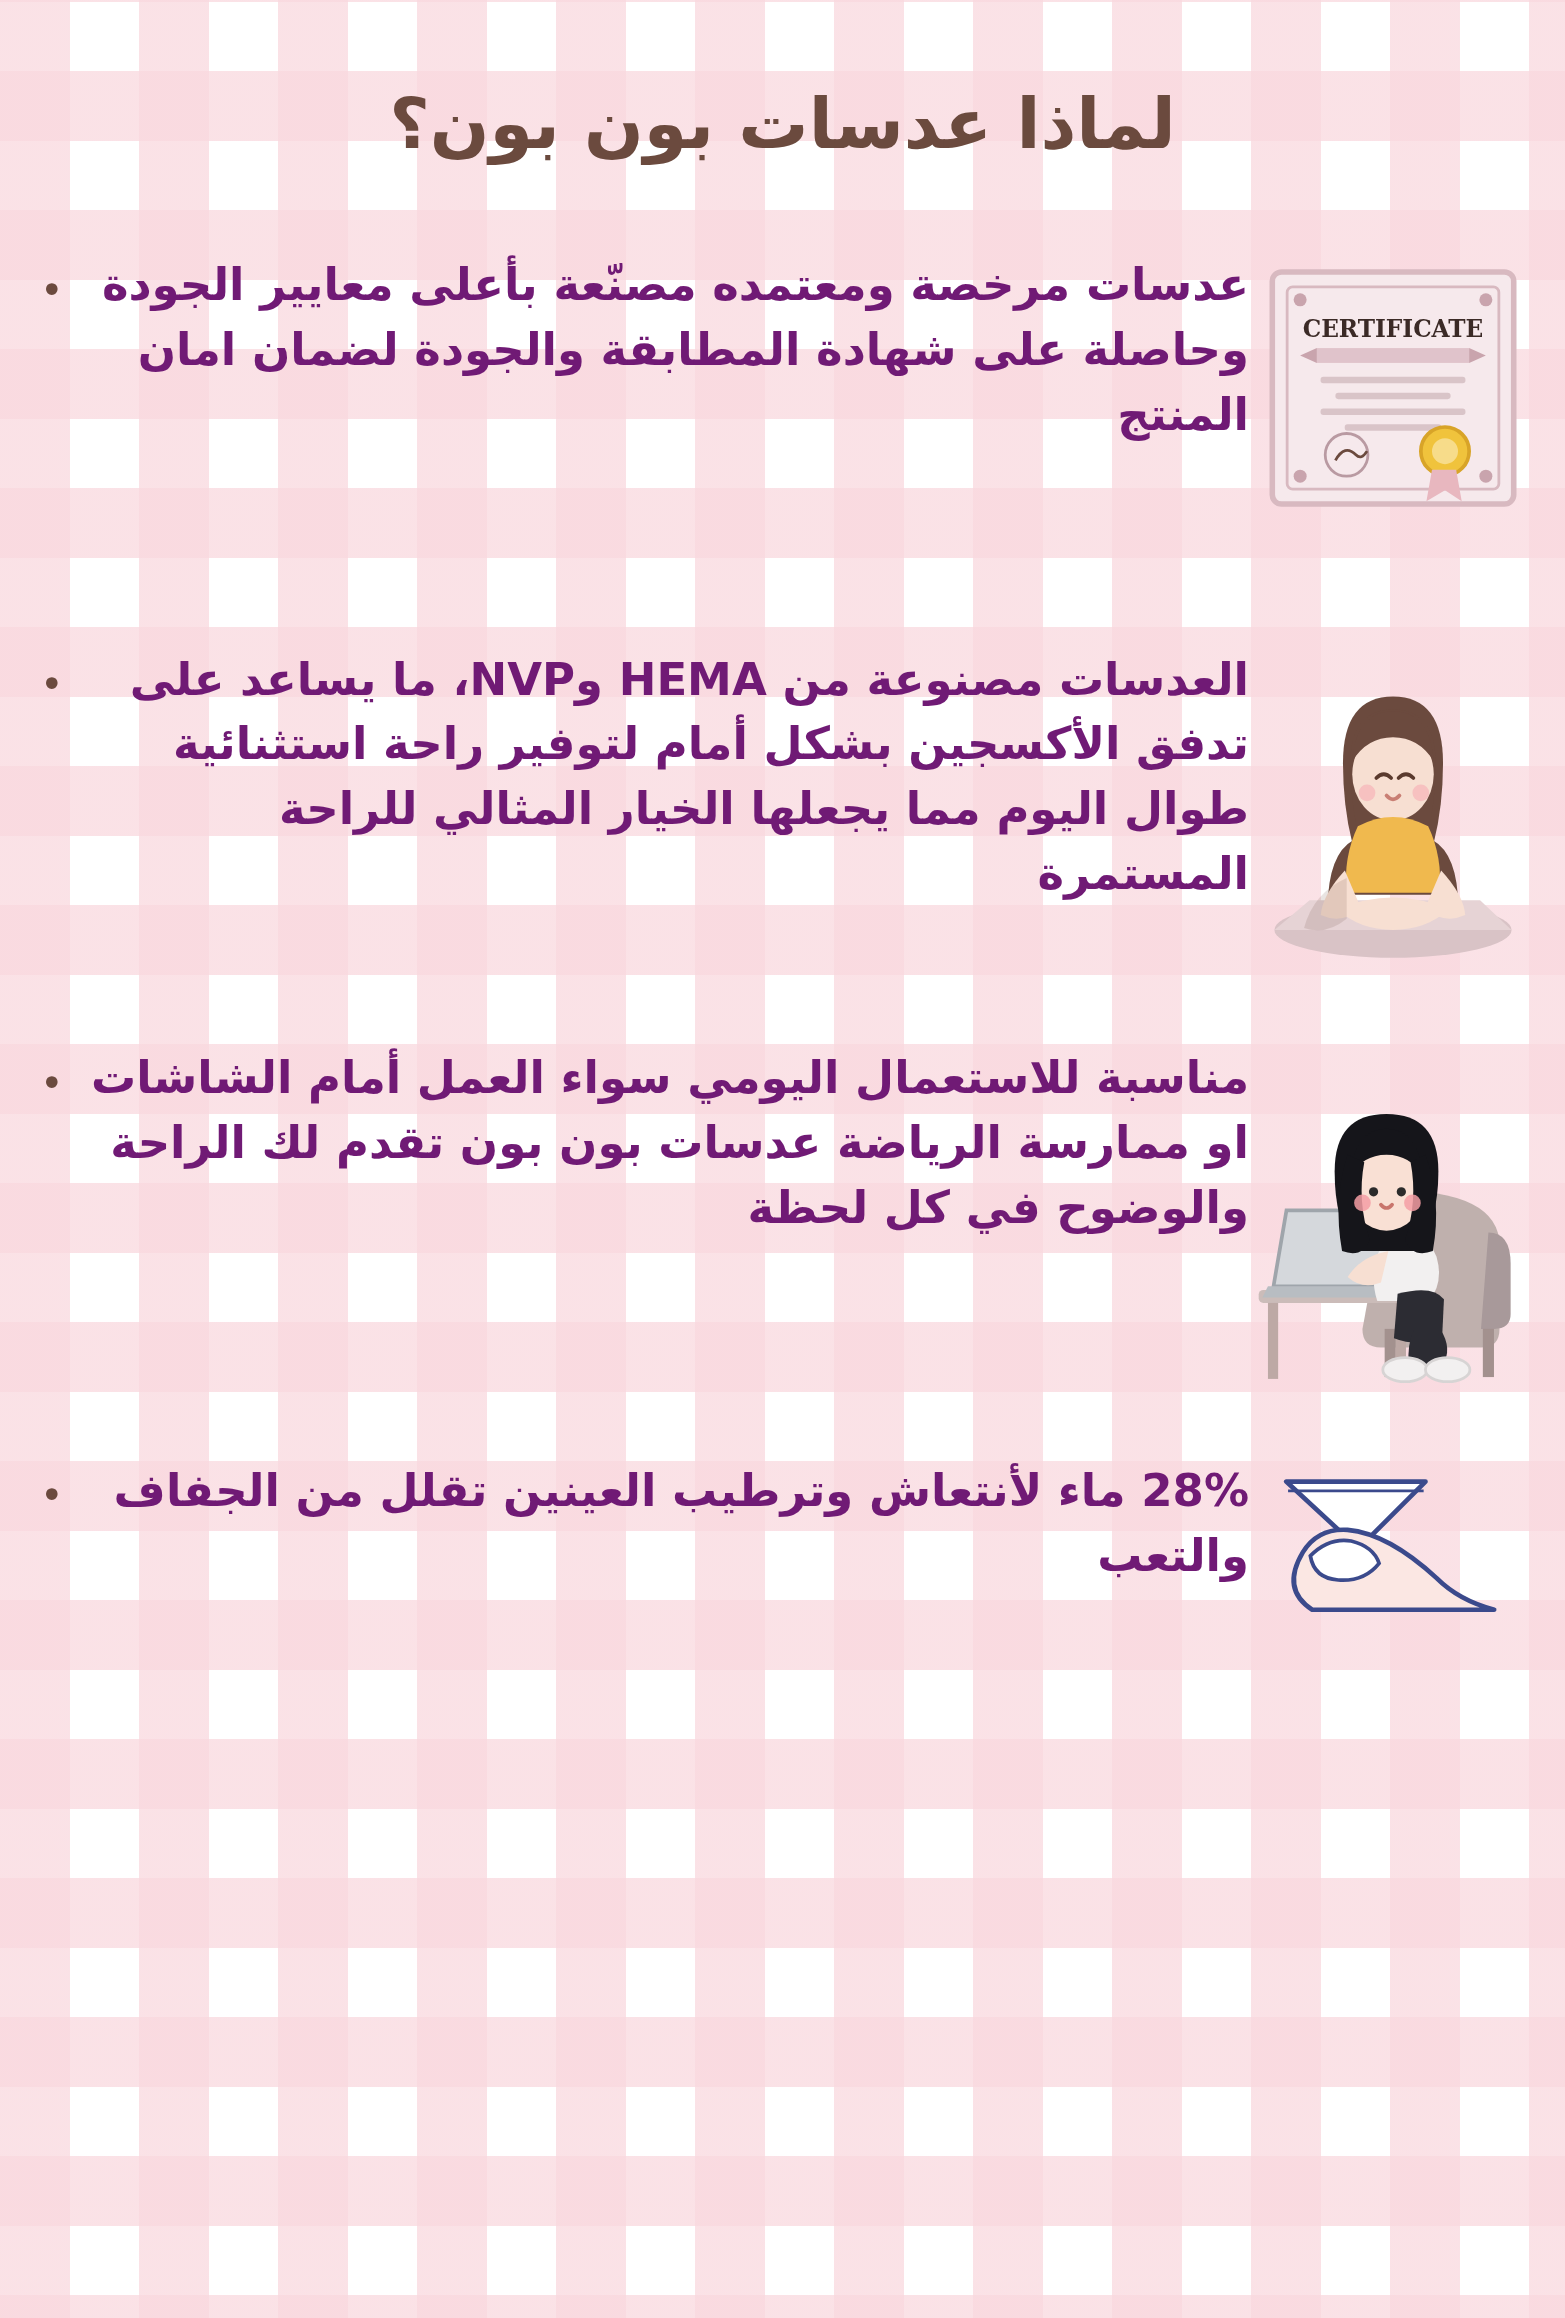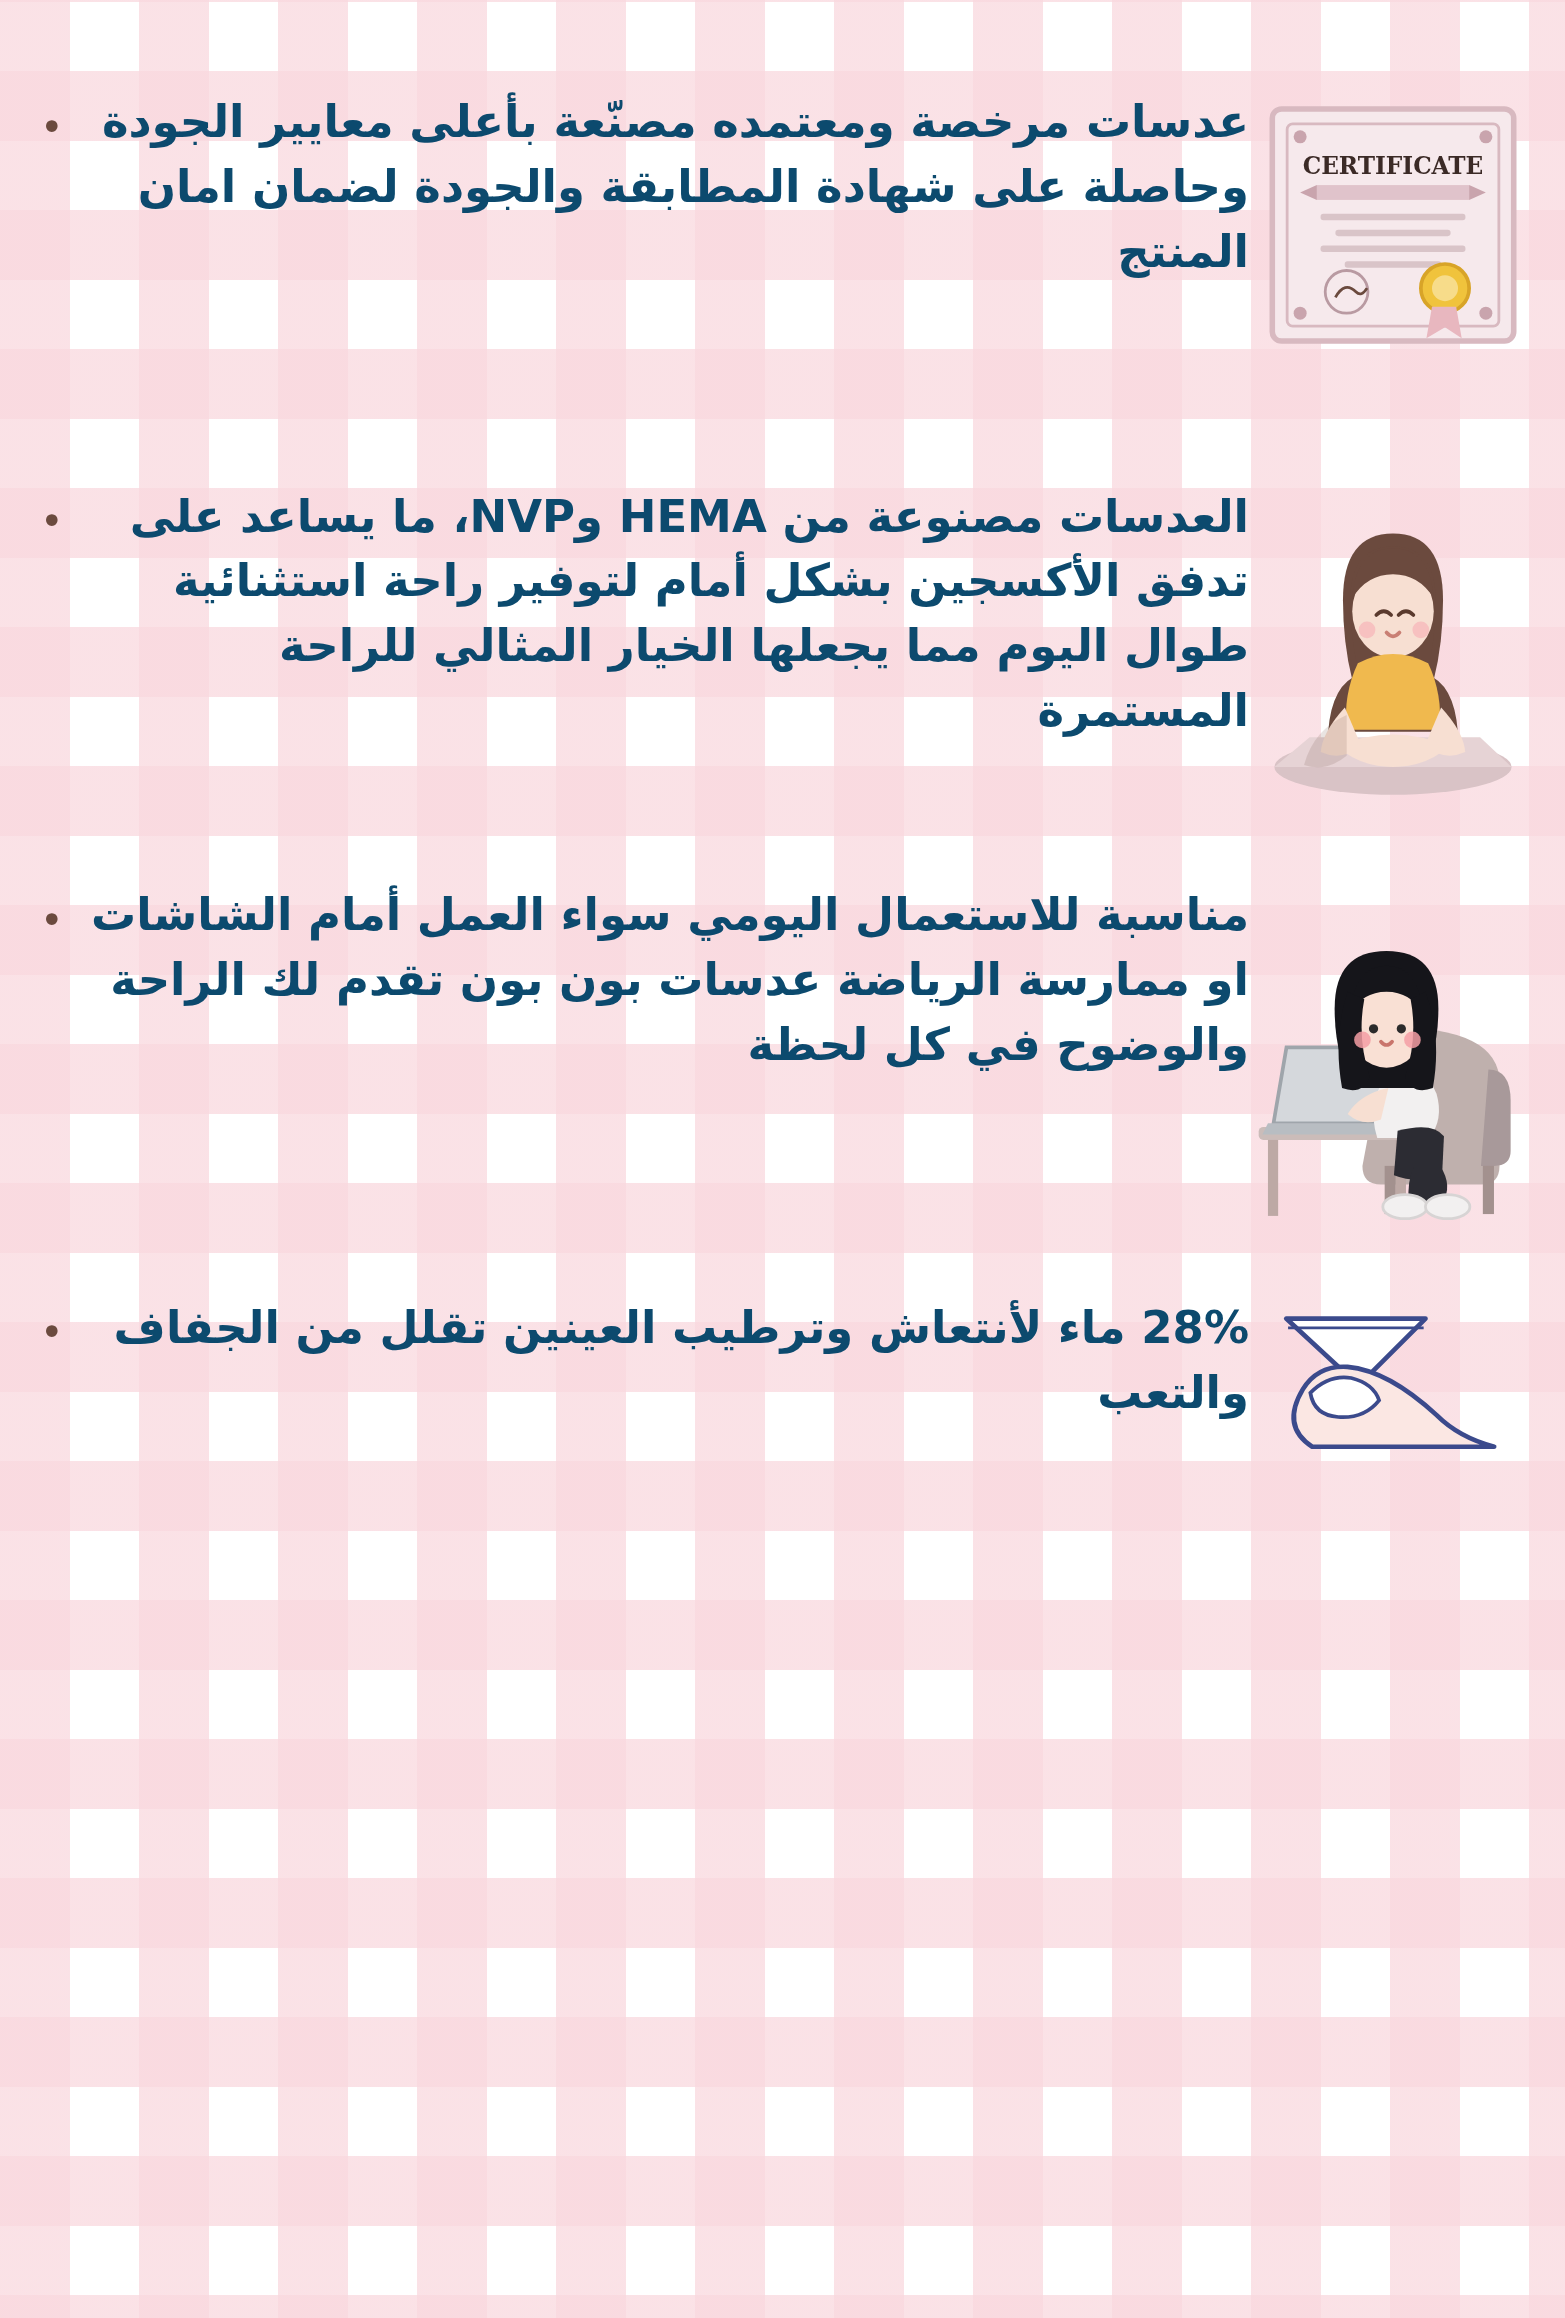--- a/index.html
+++ b/index.html
@@ -78,21 +78,21 @@
   .dot {
     color: #6b4a3e;
     font-size: 40px;
     line-height: 1;
     padding-top: 16.7px;
     margin-right: 2.8px;
     margin-left: 12px;
     flex: 0 0 auto;
   }
   .bullet-text {
-    color: #0c4a6e;
+    color: #701a75;
     font-size: 45px;
     font-weight: bold;
     line-height: 1.44;
     text-align: right;
     flex: 1 1 auto;
   }
   .art {
     flex: 0 0 auto;
     width: 288px;
     display: flex;
@@ -106,20 +106,21 @@
   .row-gap-3 { margin-bottom: 56px; }
   svg { display: block; }
 </style>
 </head>
 <body>
 
 <div id="bg"></div>
 
 <div id="content">
 
+  <h1 class="page-title">لماذا عدسات بون بون؟</h1>
 
   <div class="bullets">
 
     <div class="bullet-row row-gap-1">
       <div class="art">
         <svg width="260" height="325" viewBox="0 0 280 350">
           <rect x="10" y="15" width="260" height="250" rx="10" fill="#f6e9ec" stroke="#d8b9c0" stroke-width="6"></rect>
           <rect x="26" y="31" width="228" height="218" rx="6" fill="none" stroke="#d8b9c0" stroke-width="3"></rect>
           <circle cx="40" cy="45" r="7" fill="#c9a4ad"></circle>
           <circle cx="240" cy="45" r="7" fill="#c9a4ad"></circle>

